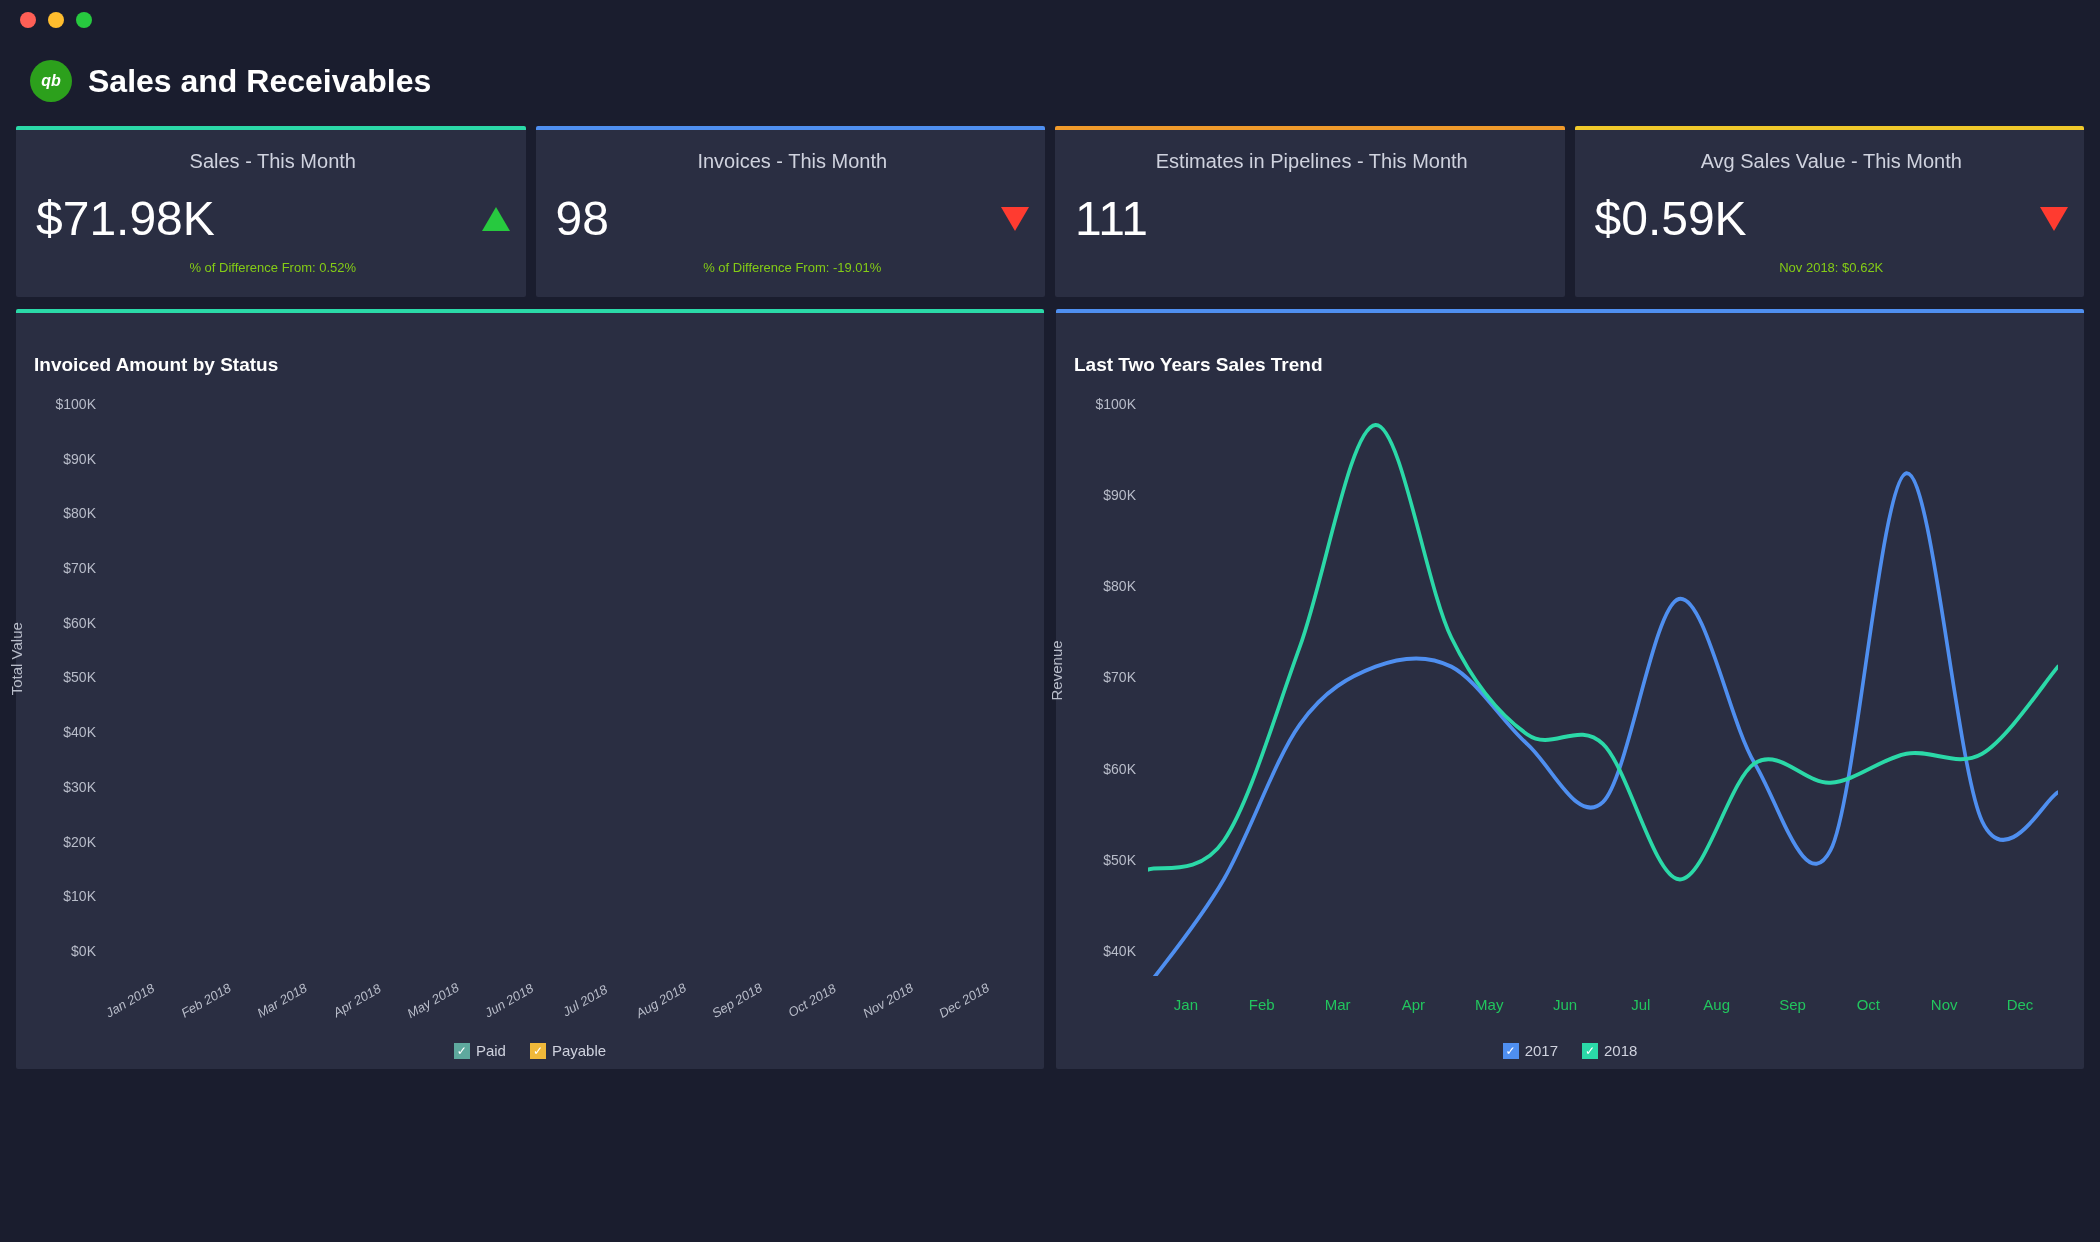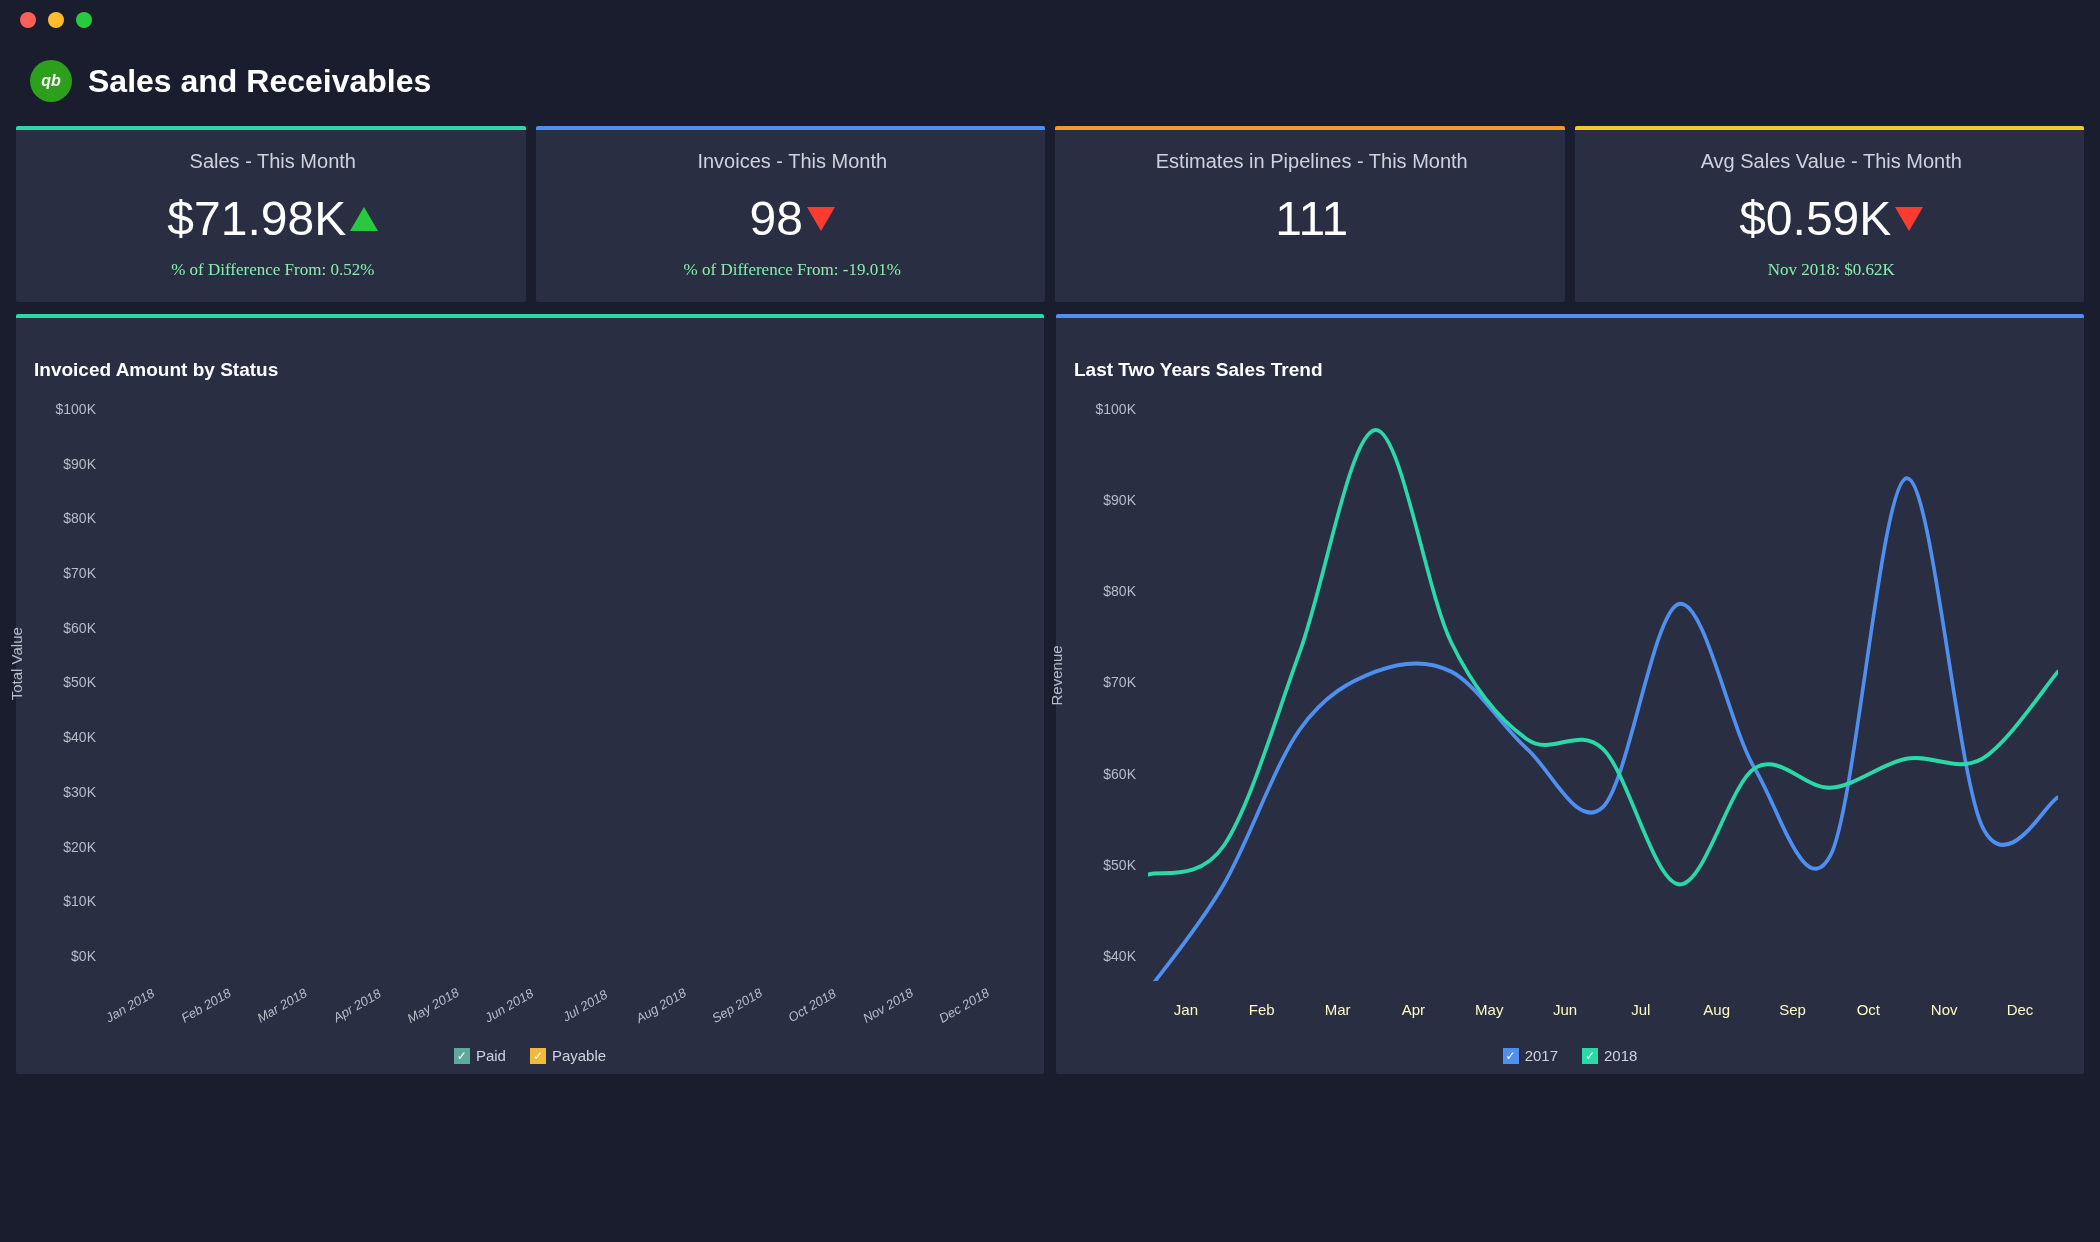--- a/index.html
+++ b/index.html
@@ -57,33 +57,32 @@
     border-radius: 2px;
   }
   .kpi-card .kpi-label {
     font-size: 20px;
     color: #cfd2de;
     margin-bottom: 18px;
   }
   .kpi-card .kpi-value-row {
     display: flex;
     align-items: center;
-    justify-content: center;
+    justify-content: space-between;
     gap: 4px;
   }
   .kpi-card .kpi-value {
     font-size: 48px;
     font-weight: 400;
     color: #fff;
   }
   .kpi-card .kpi-sub {
-    font-size: 17px;
-    color: #86efac;
+    font-size: 13px;
+    color: #84cc16;
     margin-top: 14px;
-    font-family: Liberation Serif, serif;
   }
   .tri-up {
     width: 0; height: 0;
     border-left: 14px solid transparent;
     border-right: 14px solid transparent;
     border-bottom: 24px solid #27c93f;
   }
   .tri-down {
     width: 0; height: 0;
     border-left: 14px solid transparent;
@@ -192,21 +191,21 @@
     font-size: 12px; color: #fff;
   }
   .line-plot svg {
     width: 100%; height: 100%;
   }
   .line-x-axis {
     position: absolute;
     left: 74px; right: 8px; bottom: 16px; height: 24px;
     display: flex;
     font-size: 15px;
-    color: #fef9c3;
+    color: #22c55e;
   }
   .line-x-axis div { flex: 1; text-align: center; }
 </style>
 </head>
 <body>
 
 <div class="window-chrome">
   <div class="chrome-dot red"></div>
   <div class="chrome-dot yellow"></div>
   <div class="chrome-dot green"></div>

